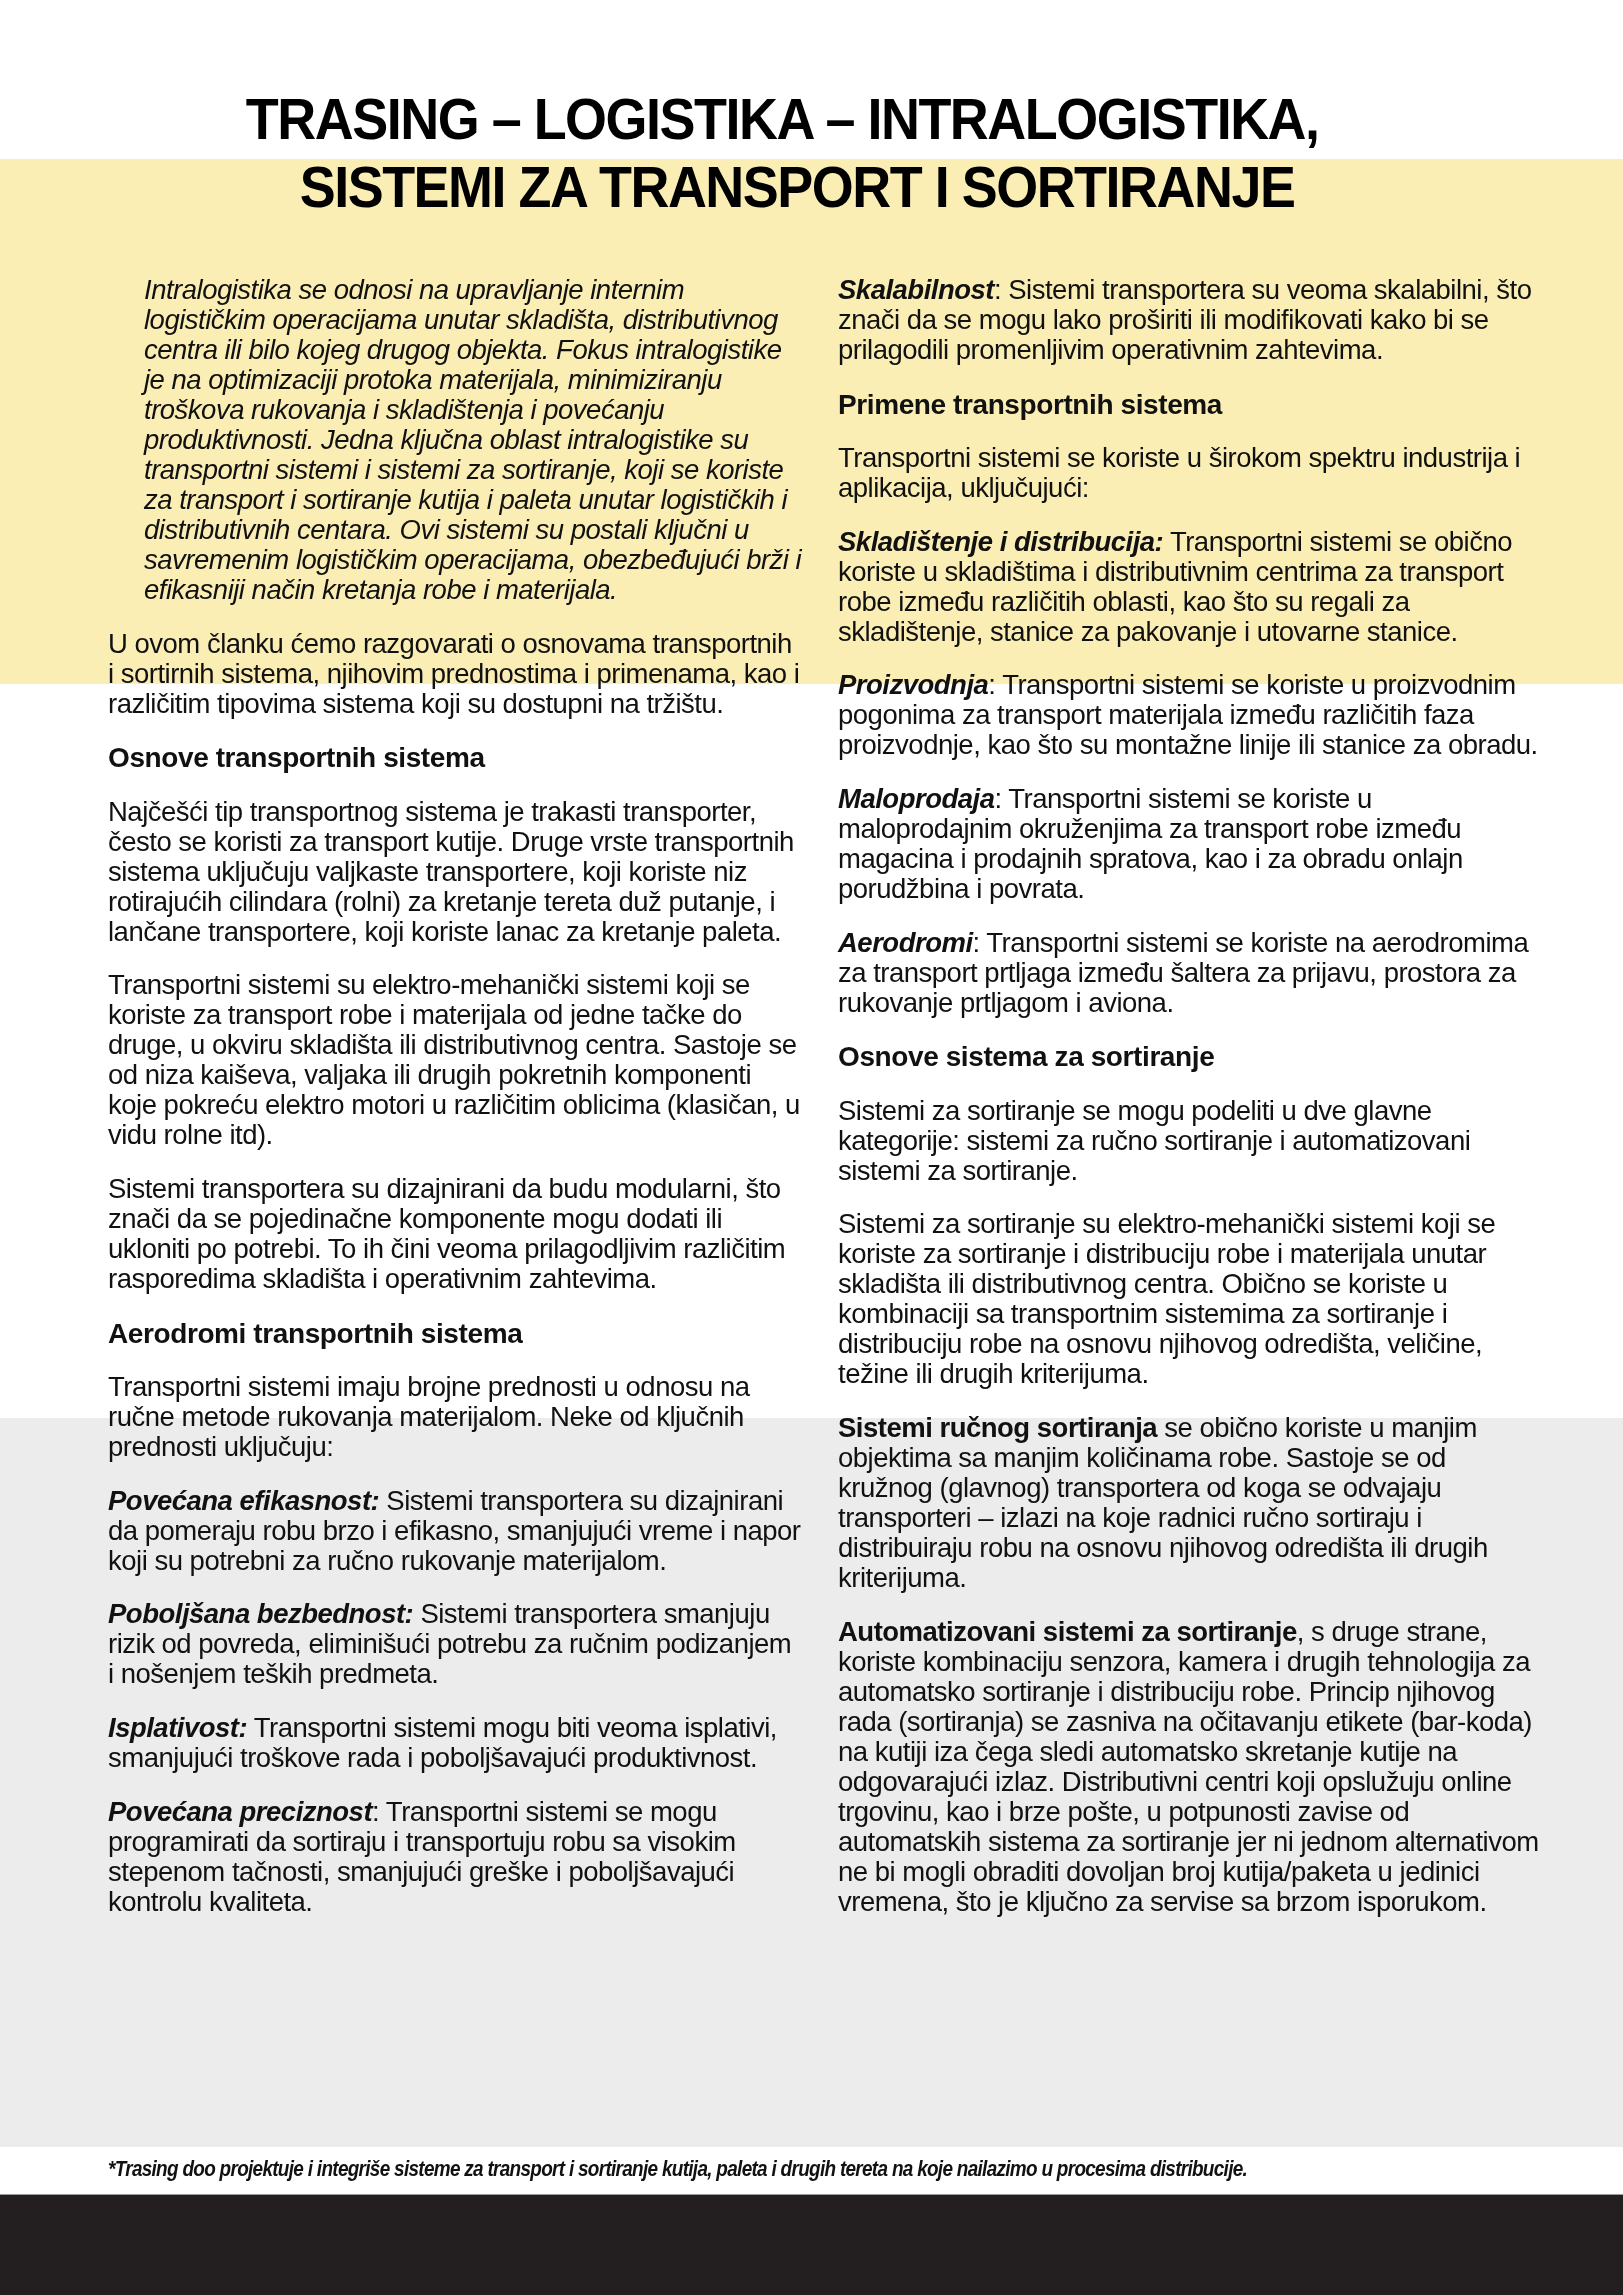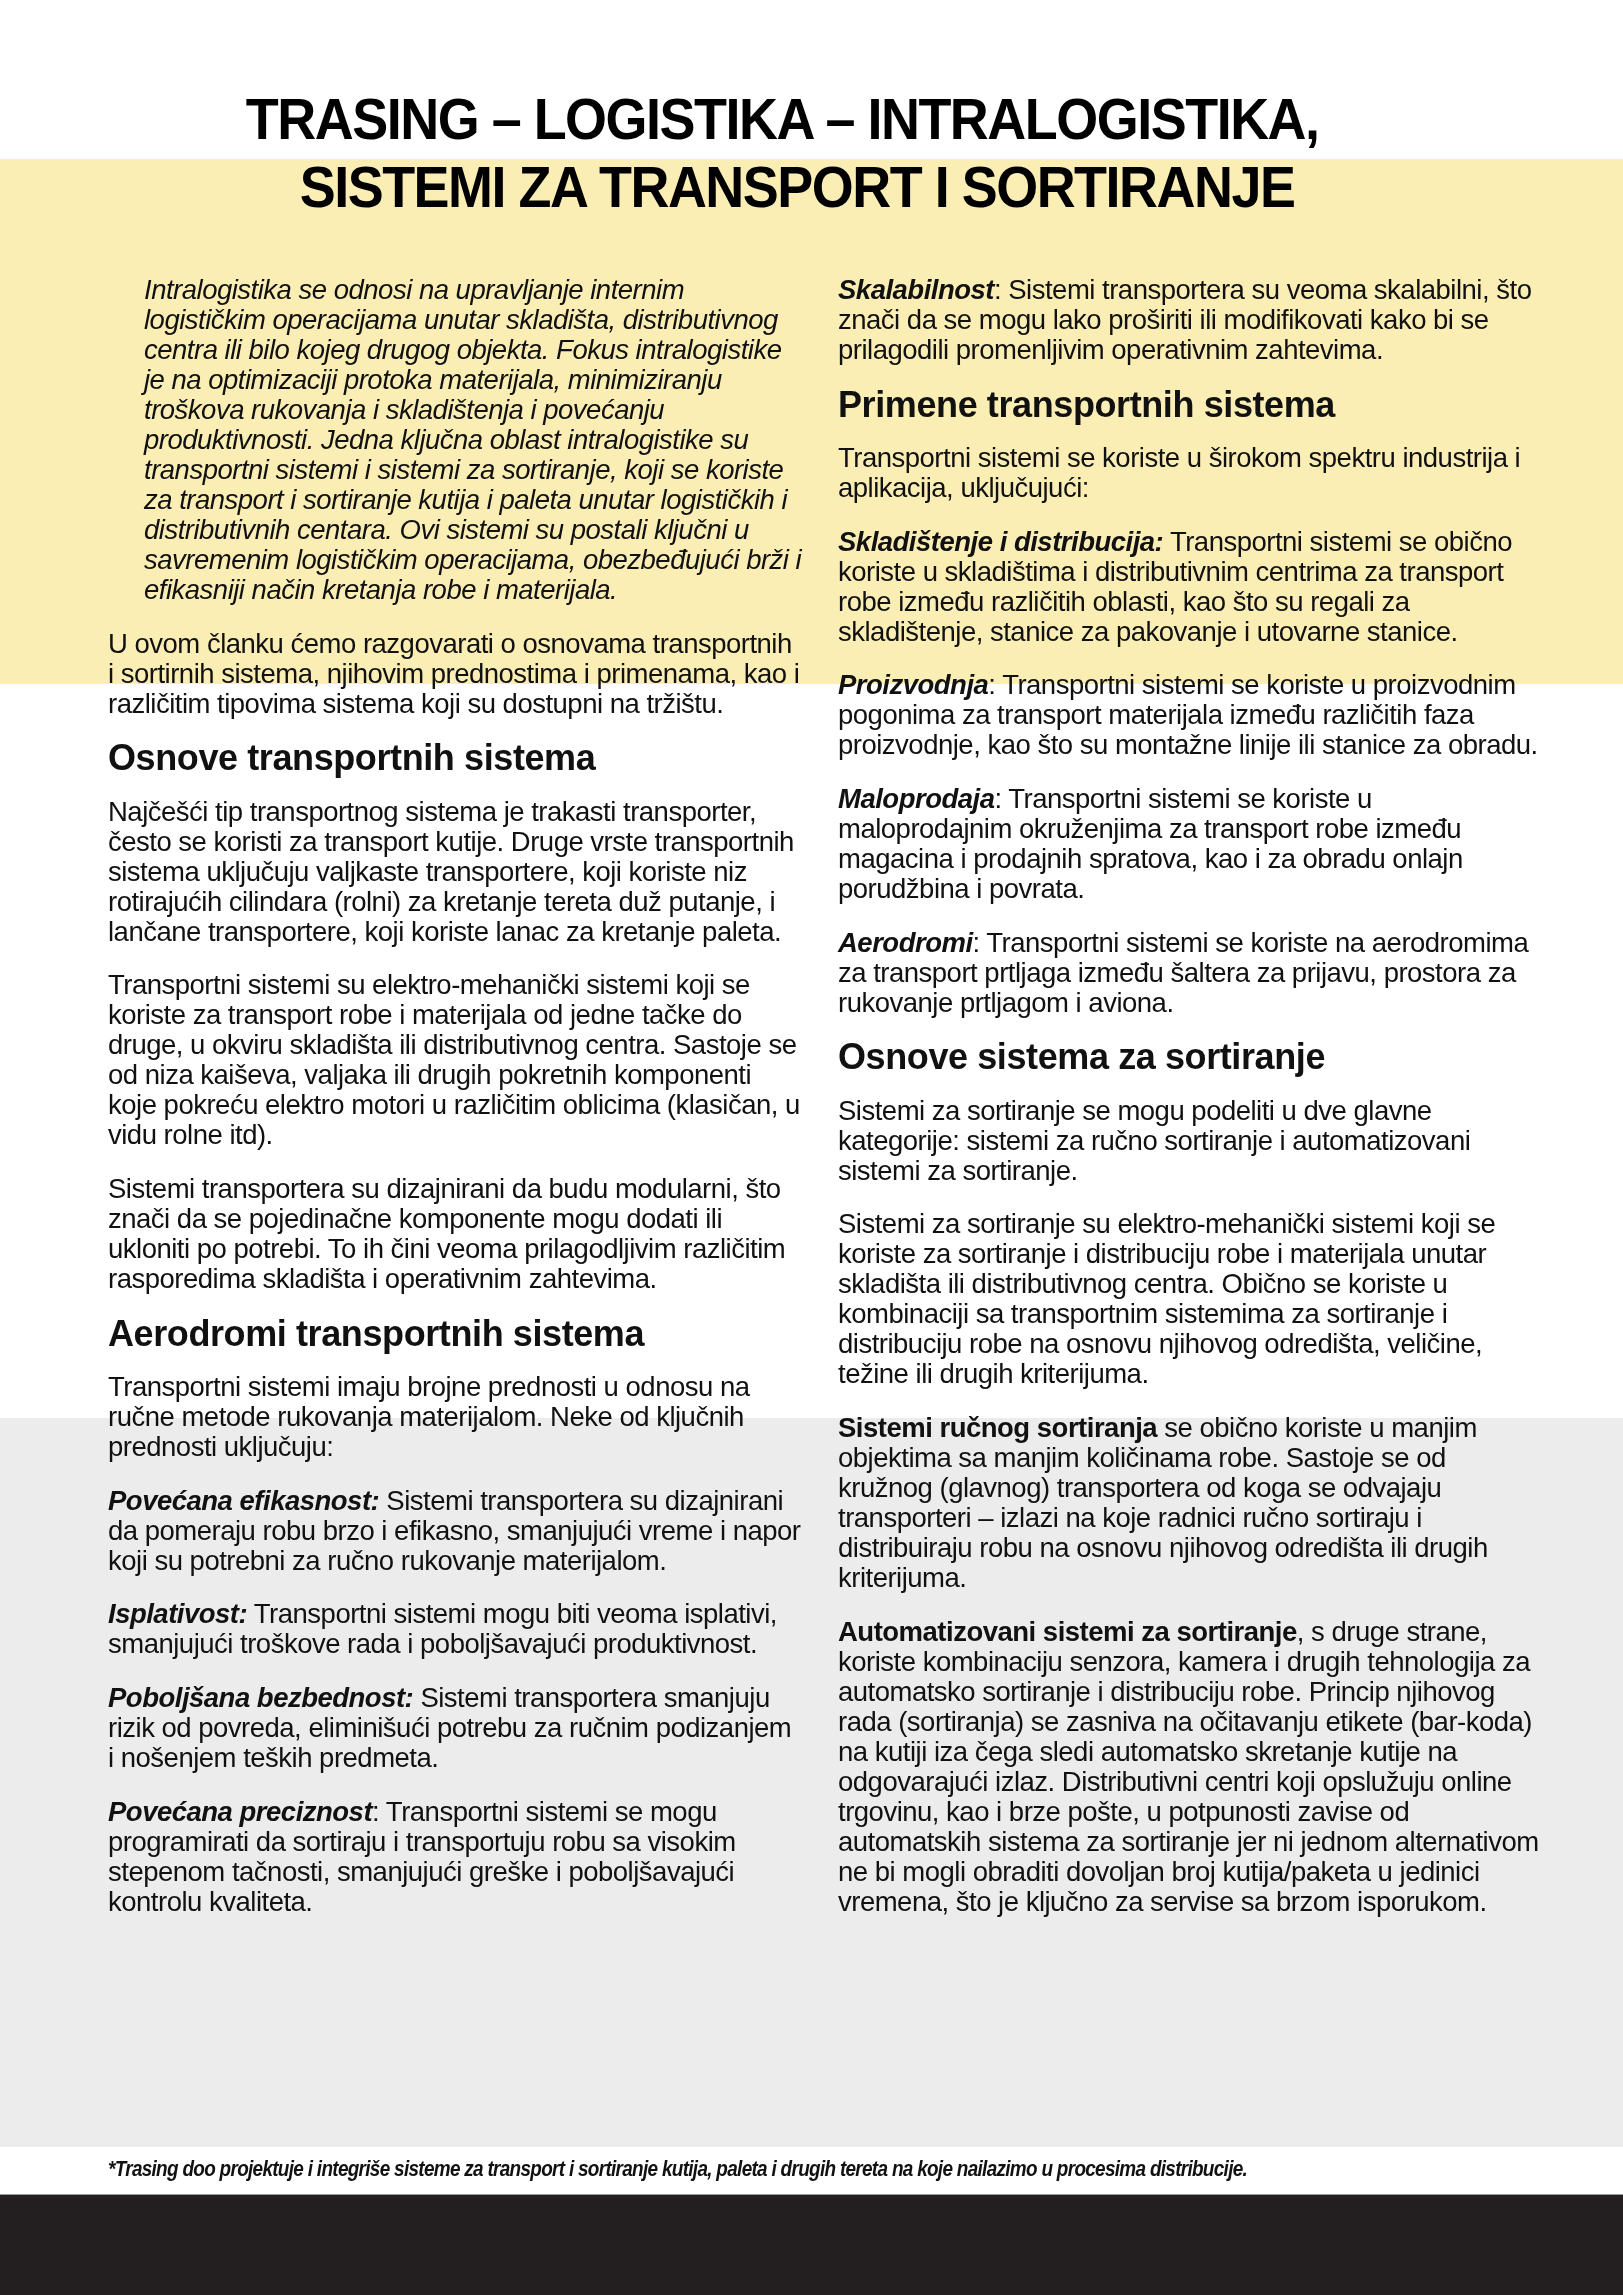--- a/index.html
+++ b/index.html
@@ -19,21 +19,21 @@
     transform:scaleX(0.93); transform-origin:center top;
   }
   .title div { white-space:nowrap; }
   .title .line1 { margin-left:-63px; }
   .title .line2 { margin-left:-31px; }
 
   .col { position:absolute; top:275px; font-size:27.5px; line-height:30px; letter-spacing:-0.5px; }
   .col.left { left:108px; width:695px; }
   .col.right { left:838px; width:707px; }
   .col p { margin:0 0 23.6px 0; }
-  .col h2 { margin:0 0 23.6px 0; font-size:36px; line-height:31px; font-weight:bold; letter-spacing:-0.4px; }
+  .col h2 { margin:0 0 23.6px 0; font-size:28px; line-height:31px; font-weight:bold; letter-spacing:-0.4px; }
   .col p.intro { font-style:italic;margin-left:36px; }
   .col .term { font-weight:bold; font-style:italic; }
   .col .bterm { font-weight:bold; }
 
   .footnote {
     position:absolute; left:108px; top:2153px; width:1453px;
     font-size:22px; line-height:31px; font-style:italic; font-weight:bold;
     letter-spacing:-0.8px; transform:scaleX(0.86); transform-origin:left top; white-space:nowrap; color:#111;
   }
 </style>
@@ -54,22 +54,22 @@
   <p>U ovom članku ćemo razgovarati o osnovama transportnih i sortirnih sistema, njihovim prednostima i primenama, kao i različitim tipovima sistema koji su dostupni na tržištu.</p>
 
   <h2>Osnove transportnih sistema</h2>
   <p>Najčešći tip transportnog sistema je trakasti transporter, često se koristi za transport kutije. Druge vrste transportnih sistema uključuju valjkaste transportere, koji koriste niz rotirajućih cilindara (rolni) za kretanje tereta duž putanje, i lančane transportere, koji koriste lanac za kretanje paleta.</p>
   <p>Transportni sistemi su elektro-mehanički sistemi koji se koriste za transport robe i materijala od jedne tačke do druge, u okviru skladišta ili distributivnog centra. Sastoje se od niza kaiševa, valjaka ili drugih pokretnih komponenti koje pokreću elektro motori u različitim oblicima (klasičan, u vidu rolne itd).</p>
   <p>Sistemi transportera su dizajnirani da budu modularni, što znači da se pojedinačne komponente mogu dodati ili ukloniti po potrebi. To ih čini veoma prilagodljivim različitim rasporedima skladišta i operativnim zahtevima.</p>
 
   <h2>Aerodromi transportnih sistema</h2>
   <p>Transportni sistemi imaju brojne prednosti u odnosu na ručne metode rukovanja materijalom. Neke od ključnih prednosti uključuju:</p>
   <p><span class="term">Povećana efikasnost:</span><span> Sistemi transportera su dizajnirani da pomeraju robu brzo i efikasno, smanjujući vreme i napor koji su potrebni za ručno rukovanje materijalom.</span></p>
+  <p><span class="term">Poboljšana bezbednost:</span><span> Sistemi transportera smanjuju rizik od povreda, eliminišući potrebu za ručnim podizanjem i nošenjem teških predmeta.</span></p>
   <p><span class="term">Isplativost:</span><span> Transportni sistemi mogu biti veoma isplativi, smanjujući troškove rada i poboljšavajući produktivnost.</span></p>
-  <p><span class="term">Poboljšana bezbednost:</span><span> Sistemi transportera smanjuju rizik od povreda, eliminišući potrebu za ručnim podizanjem i nošenjem teških predmeta.</span></p>
   <p><span class="term">Povećana preciznost</span><span>: Transportni sistemi se mogu programirati da sortiraju i transportuju robu sa visokim stepenom tačnosti, smanjujući greške i poboljšavajući kontrolu kvaliteta.</span></p>
 </article>
 
 <article class="col right">
   <p><span class="term">Skalabilnost</span><span>: Sistemi transportera su veoma skalabilni, što znači da se mogu lako proširiti ili modifikovati kako bi se prilagodili promenljivim operativnim zahtevima.</span></p>
 
   <h2>Primene transportnih sistema</h2>
   <p>Transportni sistemi se koriste u širokom spektru industrija i aplikacija, uključujući:</p>
   <p><span class="term">Skladištenje i distribucija:</span><span> Transportni sistemi se obično koriste u skladištima i distributivnim centrima za transport robe između različitih oblasti, kao što su regali za skladištenje, stanice za pakovanje i utovarne stanice.</span></p>
   <p><span class="term">Proizvodnja</span><span>: Transportni sistemi se koriste u proizvodnim pogonima za transport materijala između različitih faza proizvodnje, kao što su montažne linije ili stanice za obradu.</span></p>

